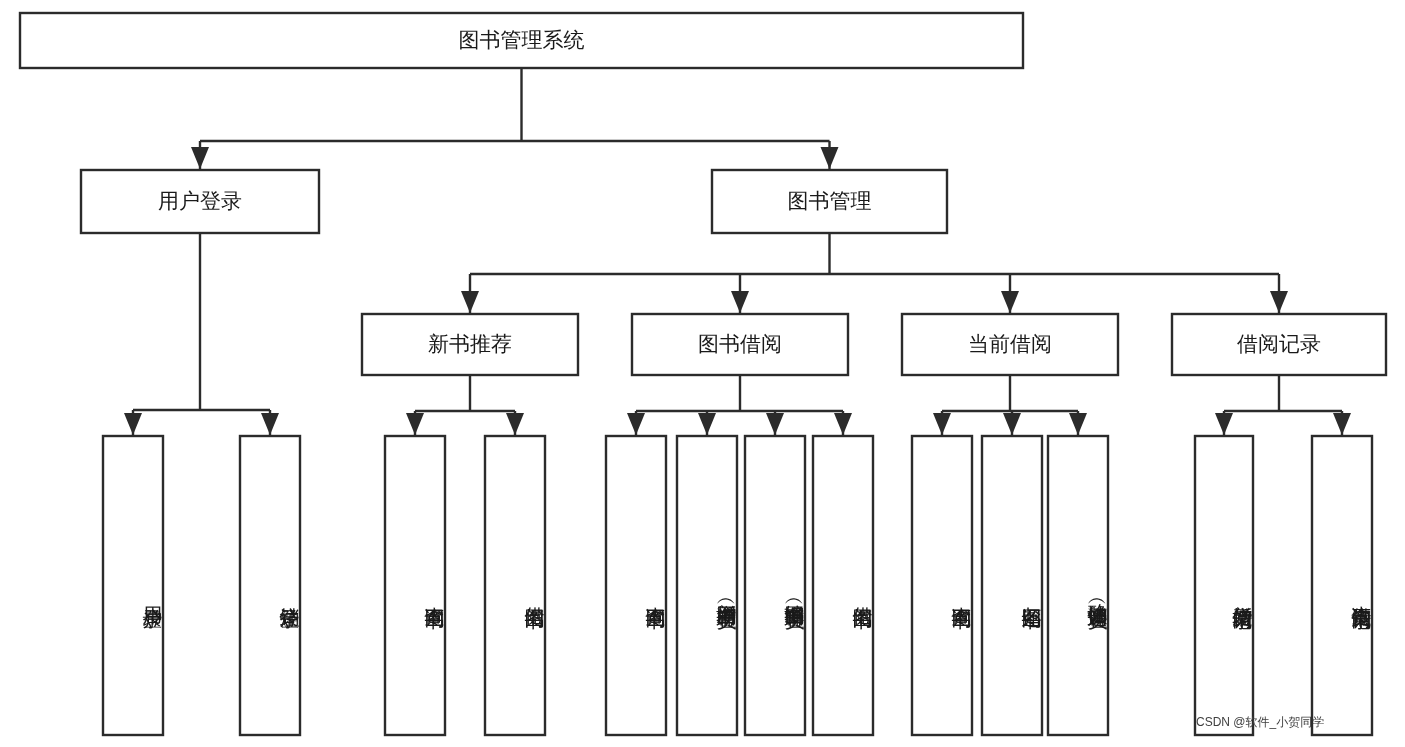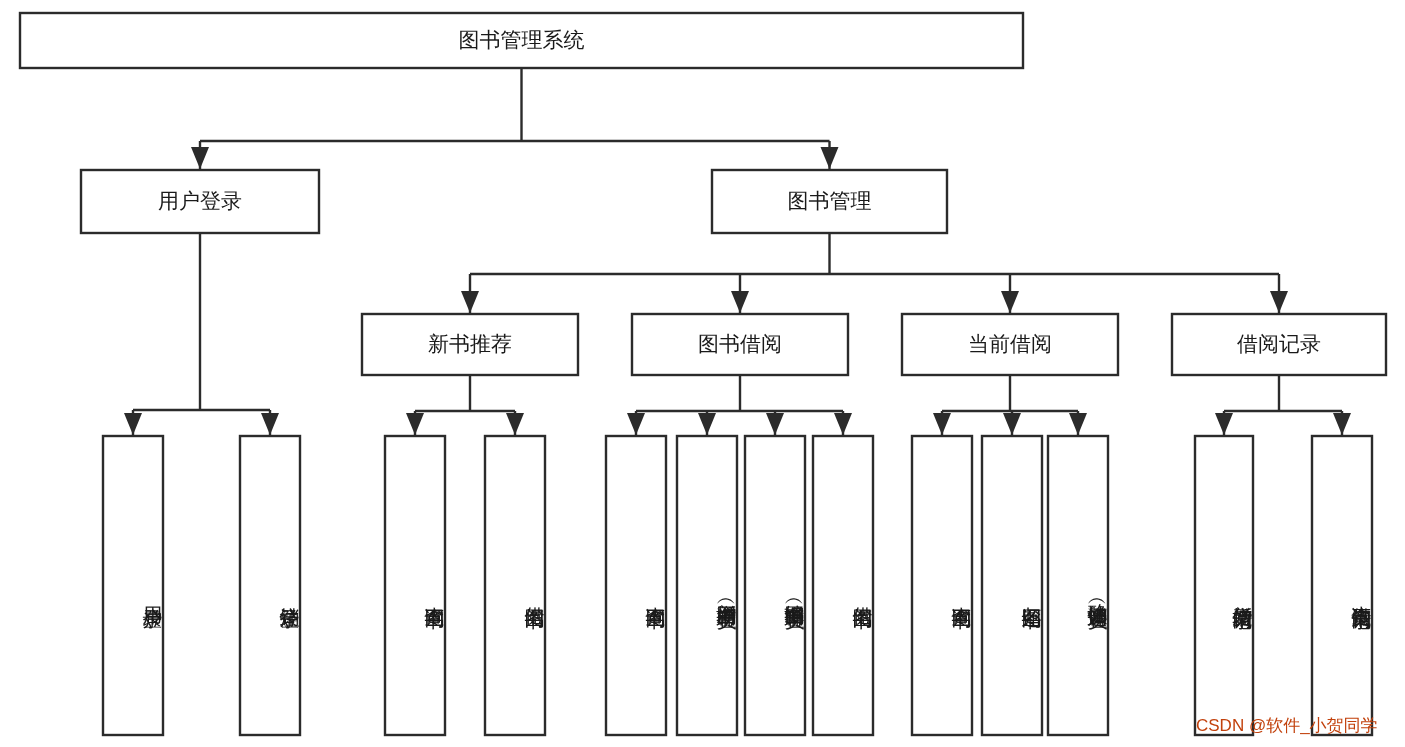--- a/index.html
+++ b/index.html
@@ -61,22 +61,22 @@
     display: flex;
     align-items: flex-start;
     justify-content: center;
     white-space: nowrap;
     pointer-events: none;
     user-select: none;
   }
   .watermark {
     position: absolute;
     font-family: "Liberation Sans", "DejaVu Sans", sans-serif;
-    font-size: 17px;
-    color: #c2410c;
+    font-size: 12px;
+    color: #404040;
     white-space: nowrap;
     user-select: none;
   }
 </style>
 </head>
 <body>
 
 <div id="diagram-root">
 
   <svg class="flow" viewBox="0 0 1405 747">

